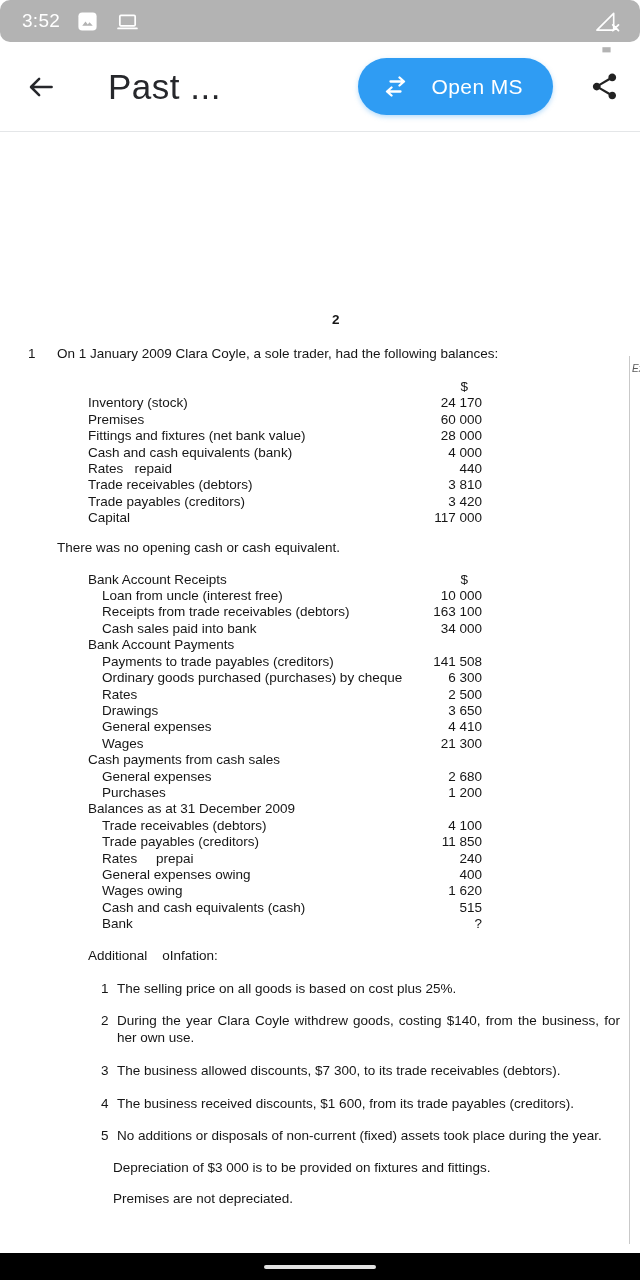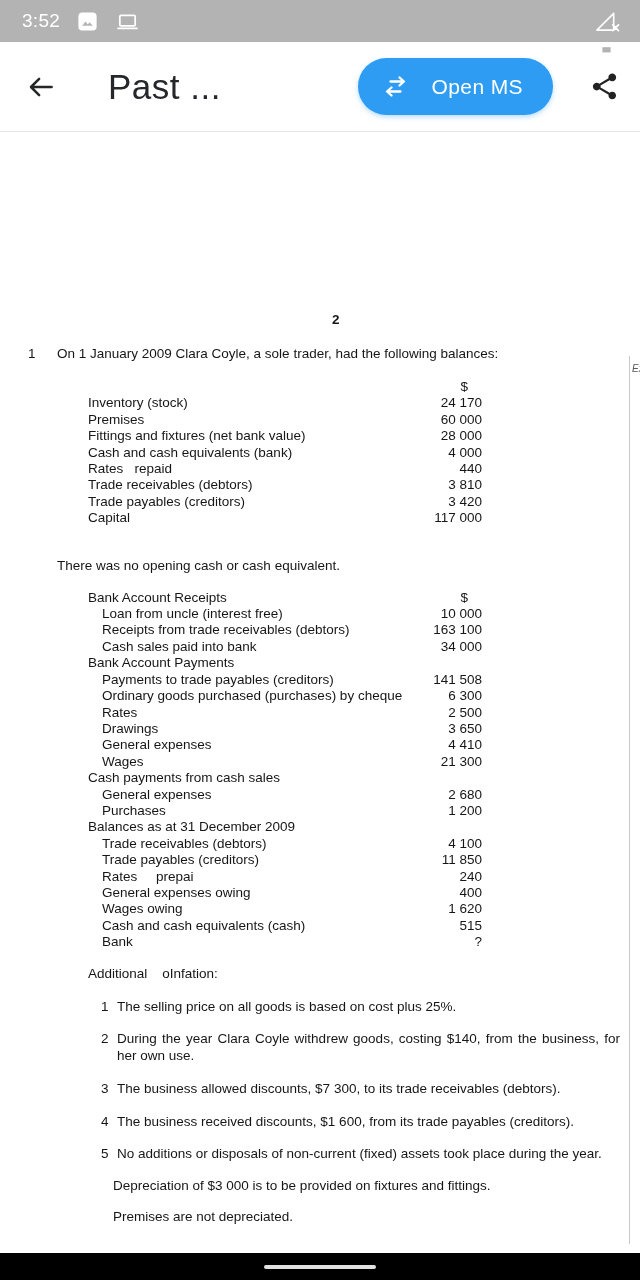--- a/index.html
+++ b/index.html
@@ -2,21 +2,21 @@
 <html><head>
 <meta charset="utf-8">
 <style>
   html,body{margin:0;padding:0;}
   body{width:640px;height:1280px;overflow:hidden;background:#fff;
        font-family:"Liberation Sans",sans-serif;-webkit-font-smoothing:antialiased;}
   .screen{position:relative;width:640px;height:1280px;background:#fff;overflow:hidden;}
 
   
   .status-bar{height:42px;background:#b3b3b3;display:flex;align-items:center;
-              justify-content:space-between;padding:0 14px;box-sizing:border-box;}
+              justify-content:space-between;padding:0 14px;box-sizing:border-box;border-radius:10px;}
   .sb-left,.sb-right{display:flex;align-items:center;}
   .sb-left{gap:16px;padding-left:8px;}
   .sb-right{gap:10px;flex-direction:column;}
   .sb-time{color:#fff;font-size:19px;letter-spacing:.3px;}
   .sb-batt{color:#fff;font-size:19px;}
   .sbicon{display:block;}
 
   
   .app-bar{height:90px;background:#fff;border-bottom:1px solid #e4e6e8;
            display:flex;align-items:center;padding:0 18px;box-sizing:border-box;}
@@ -43,21 +43,21 @@
   .tbl{margin-left:88px;width:394px;font-size:13.5px;line-height:16.4px;}
   .t1{margin-top:17px;}
   .t2{margin-top:16px;}
   .trow{display:flex;justify-content:space-between;}
   .tlabel{flex:1;white-space:nowrap;}
   .tval{text-align:right;white-space:nowrap;}
   .lvl1 .tlabel{padding-left:14px;}
   .cur{padding-right:14px;}
 
   .para{margin:0 0 0 57px;width:563px;font-size:13.5px;line-height:17px;}
-  .p1{margin-top:30px;}
+  .p1{margin-top:12px;}
   .p2{margin-top:17px;text-align:justify;}
   .addl{margin:14px 4px 0 88px;font-size:13.5px;line-height:17px;}
 
   .note{display:flex;margin-left:101px;width:519px;font-size:13.5px;line-height:17px;}
   .nnum{width:16px;flex:0 0 auto;}
   .ntext{flex:1;}
   .n1{margin-top:16px;} .n2{margin-top:15px;} .n3{margin-top:16px;}
   .n4{margin-top:16px;} .n5{margin-top:15px;}
   .just{text-align:justify;}
   .extra{margin:0 0 0 113px;width:507px;font-size:13.5px;line-height:17px;}

